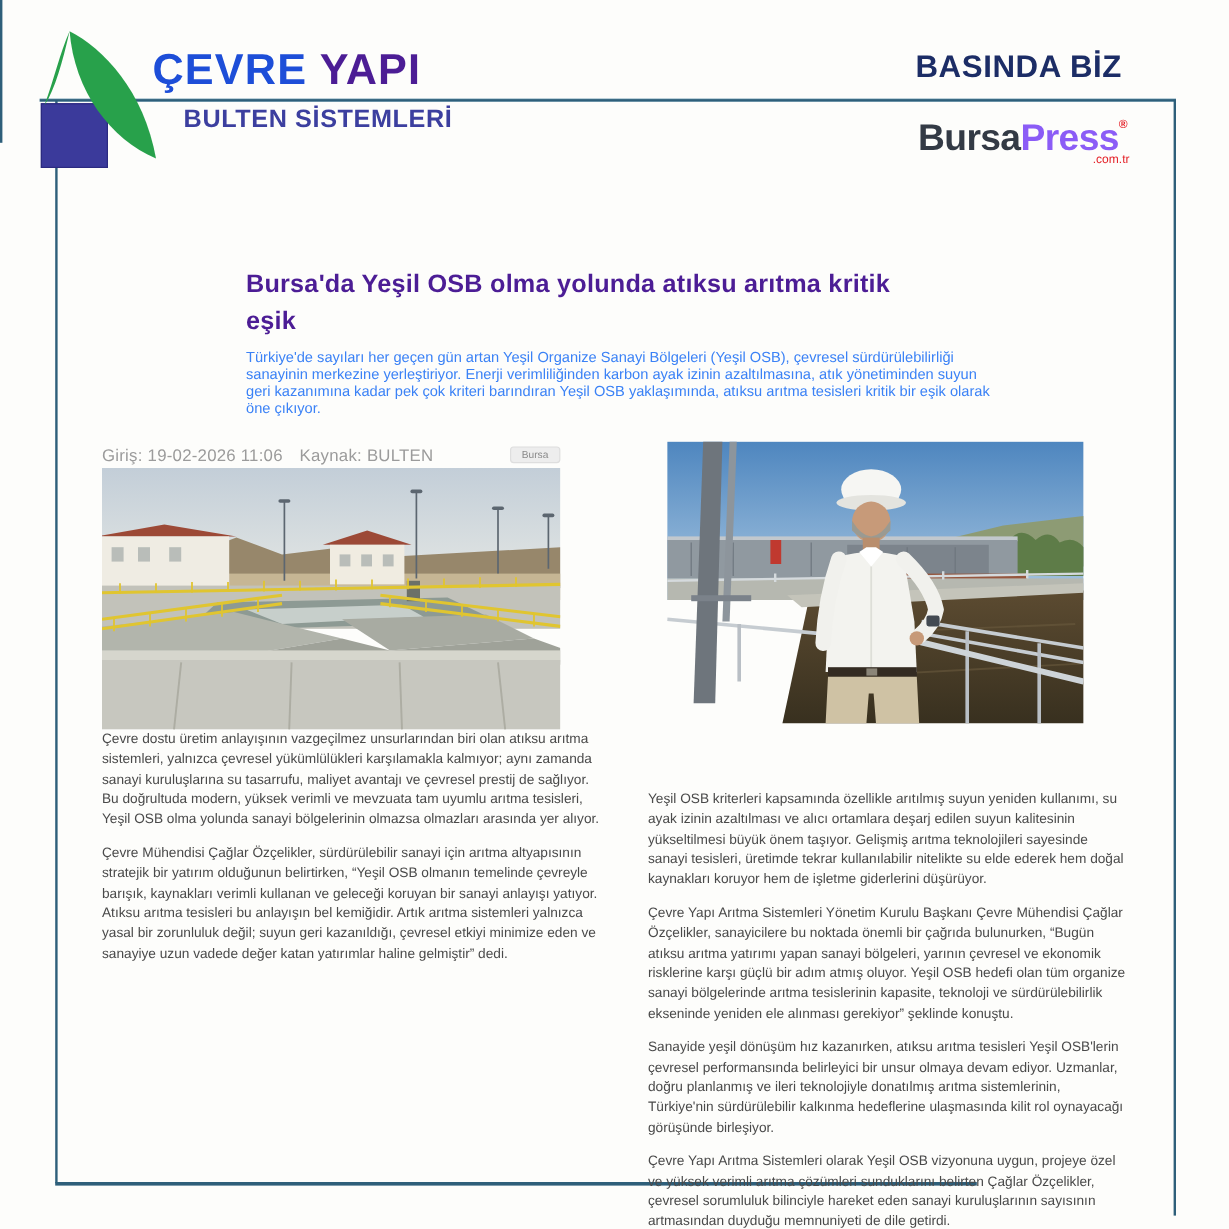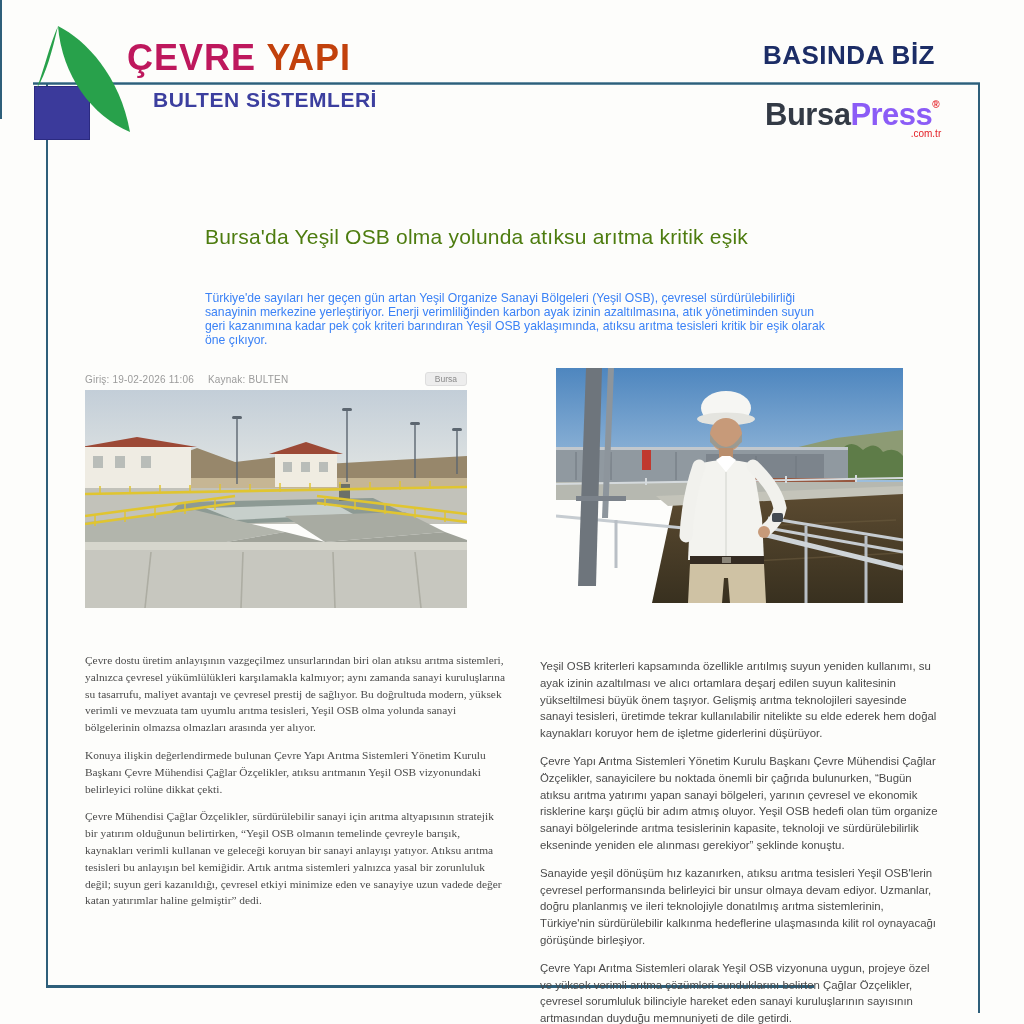--- a/index.html
+++ b/index.html
@@ -17,53 +17,53 @@
   .frame-right{left:978px;top:83px;width:2px;height:930px;}
   .frame-bottom{left:46px;top:985px;width:768px;height:3px;}
   .logo-vline{left:33px;top:33px;width:2px;height:119px;background:#2e5f7a;}
 
   
   .logo-square{position:absolute;left:34px;top:86px;width:54px;height:52px;
     background:#3b3a9b;border:1px solid #2b2a80;z-index:3;}
   .leaf{position:absolute;left:36px;top:24px;width:110px;height:112px;z-index:4;}
   .brand-name{position:absolute;left:127px;top:37px;font-size:36px;font-weight:700;
     letter-spacing:1px;z-index:4;white-space:nowrap;}
-  .brand-name .green{color:#be185d;}
-  .brand-name .navy{color:#c2410c;}
+  .brand-name .green{color:#1d4ed8;}
+  .brand-name .navy{color:#4c1d95;}
   .brand-tagline{position:absolute;left:153px;top:88px;font-size:21px;font-weight:700;
     color:#3c3f9f;letter-spacing:0.5px;z-index:4;white-space:nowrap;}
 
   .press-title{position:absolute;left:660px;top:40px;width:275px;text-align:right;
     font-size:26px;font-weight:700;color:#1c2d66;letter-spacing:0.5px;white-space:nowrap;}
   .press-logo{position:absolute;left:765px;top:97px;font-size:31px;font-weight:700;
     letter-spacing:-0.5px;white-space:nowrap;z-index:4;}
   .press-logo .dark{color:#333a45;}
   .press-logo .red{color:#8b5cf6;}
   .press-logo .reg{font-size:10px;color:#e42027;vertical-align:top;position:relative;top:2px;}
   .press-logo .domain{position:absolute;right:-2px;bottom:-6px;font-size:10px;
     font-weight:400;color:#e42027;letter-spacing:0;}
 
   
   .article-title{position:absolute;left:205px;top:221px;width:545px;
-    font-size:21px;font-weight:400;color:#4d7c0f;line-height:31px;letter-spacing:0.2px;}
+    font-size:21px;font-weight:700;color:#4c1d95;line-height:31px;letter-spacing:0.2px;}
   .article-intro{position:absolute;left:205px;top:291px;width:628px;
     font-size:12.2px;color:#3b82f6;line-height:14px;}
 
   .meta-row{position:absolute;left:85px;top:370px;width:382px;height:18px;
     display:flex;justify-content:space-between;align-items:center;}
-  .meta-text{font-size:10px;color:#9b9b9b;letter-spacing:0.2px;}
+  .meta-text{font-size:14px;color:#9b9b9b;letter-spacing:0.2px;}
   .meta-text span{margin-right:14px;}
   .meta-tag{font-size:8.5px;color:#8a8a8a;background:#ededed;border:1px solid #dedede;
     border-radius:3px;padding:2px 9px;line-height:1;}
 
   .photo-left{position:absolute;left:85px;top:390px;width:382px;height:218px;display:block;}
   .photo-right{position:absolute;left:556px;top:368px;width:347px;height:235px;display:block;}
 
   .col{position:absolute;font-size:11.4px;line-height:16.8px;color:#4a4a4a;}
-  .col-left{left:85px;top:652px;width:422px;font-family:Liberation Serif, serif;}
+  .col-left{left:85px;top:608px;width:422px;}
   .col-right{left:540px;top:610px;width:400px;margin-top:48px;}
   .col p{margin:0 0 11px 0;}
   .subheading{font-weight:700;color:#2b2b2b;margin:2px 0 9px 0;}
 </style>
 </head>
 <body>
 
 <div class="frame frame-top"></div>
 <div class="frame frame-left"></div>
 <div class="frame frame-right"></div>
@@ -237,21 +237,20 @@
   <path d="M197 98 Q220 120 224 140 Q222 152 210 162" stroke="#f1f1ed" stroke-width="13" fill="none" stroke-linecap="round"></path>
   <circle cx="208" cy="164" r="6" fill="#c79a79"></circle>
   <rect x="216" y="145" width="11" height="9" rx="2" fill="#434a52"></rect>
   <rect x="134" y="188" width="74" height="8" fill="#342b22"></rect>
   <rect x="166" y="189" width="9" height="6" fill="#8b8578"></rect>
   <path d="M134 196 L208 196 L210 235 L174 235 L172 210 L168 210 L166 235 L132 235 Z" fill="#cfc2a4"></path>
 </svg>
 
 <div class="col col-left">
   <p>Çevre dostu üretim anlayışının vazgeçilmez unsurlarından biri olan atıksu arıtma sistemleri, yalnızca çevresel yükümlülükleri karşılamakla kalmıyor; aynı zamanda sanayi kuruluşlarına su tasarrufu, maliyet avantajı ve çevresel prestij de sağlıyor. Bu doğrultuda modern, yüksek verimli ve mevzuata tam uyumlu arıtma tesisleri, Yeşil OSB olma yolunda sanayi bölgelerinin olmazsa olmazları arasında yer alıyor.</p>
-  <p>Konuya ilişkin değerlendirmede bulunan Çevre Yapı Arıtma Sistemleri Yönetim Kurulu Başkanı Çevre Mühendisi Çağlar Özçelikler, atıksu arıtmanın Yeşil OSB vizyonundaki belirleyici rolüne dikkat çekti.</p>
   <p>Çevre Mühendisi Çağlar Özçelikler, sürdürülebilir sanayi için arıtma altyapısının stratejik bir yatırım olduğunun belirtirken, “Yeşil OSB olmanın temelinde çevreyle barışık, kaynakları verimli kullanan ve geleceği koruyan bir sanayi anlayışı yatıyor. Atıksu arıtma tesisleri bu anlayışın bel kemiğidir. Artık arıtma sistemleri yalnızca yasal bir zorunluluk değil; suyun geri kazanıldığı, çevresel etkiyi minimize eden ve sanayiye uzun vadede değer katan yatırımlar haline gelmiştir” dedi.</p>
 </div>
 
 <div class="col col-right">
   <p>Yeşil OSB kriterleri kapsamında özellikle arıtılmış suyun yeniden kullanımı, su ayak izinin azaltılması ve alıcı ortamlara deşarj edilen suyun kalitesinin yükseltilmesi büyük önem taşıyor. Gelişmiş arıtma teknolojileri sayesinde sanayi tesisleri, üretimde tekrar kullanılabilir nitelikte su elde ederek hem doğal kaynakları koruyor hem de işletme giderlerini düşürüyor.</p>
   <p>Çevre Yapı Arıtma Sistemleri Yönetim Kurulu Başkanı Çevre Mühendisi Çağlar Özçelikler, sanayicilere bu noktada önemli bir çağrıda bulunurken, “Bugün atıksu arıtma yatırımı yapan sanayi bölgeleri, yarının çevresel ve ekonomik risklerine karşı güçlü bir adım atmış oluyor. Yeşil OSB hedefi olan tüm organize sanayi bölgelerinde arıtma tesislerinin kapasite, teknoloji ve sürdürülebilirlik ekseninde yeniden ele alınması gerekiyor” şeklinde konuştu.</p>
   <p>Sanayide yeşil dönüşüm hız kazanırken, atıksu arıtma tesisleri Yeşil OSB'lerin çevresel performansında belirleyici bir unsur olmaya devam ediyor. Uzmanlar, doğru planlanmış ve ileri teknolojiyle donatılmış arıtma sistemlerinin, Türkiye'nin sürdürülebilir kalkınma hedeflerine ulaşmasında kilit rol oynayacağı görüşünde birleşiyor.</p>
   <p>Çevre Yapı Arıtma Sistemleri olarak Yeşil OSB vizyonuna uygun, projeye özel ve yüksek verimli arıtma çözümleri sunduklarını belirten Çağlar Özçelikler, çevresel sorumluluk bilinciyle hareket eden sanayi kuruluşlarının sayısının artmasından duyduğu memnuniyeti de dile getirdi.</p>
 </div>
 

